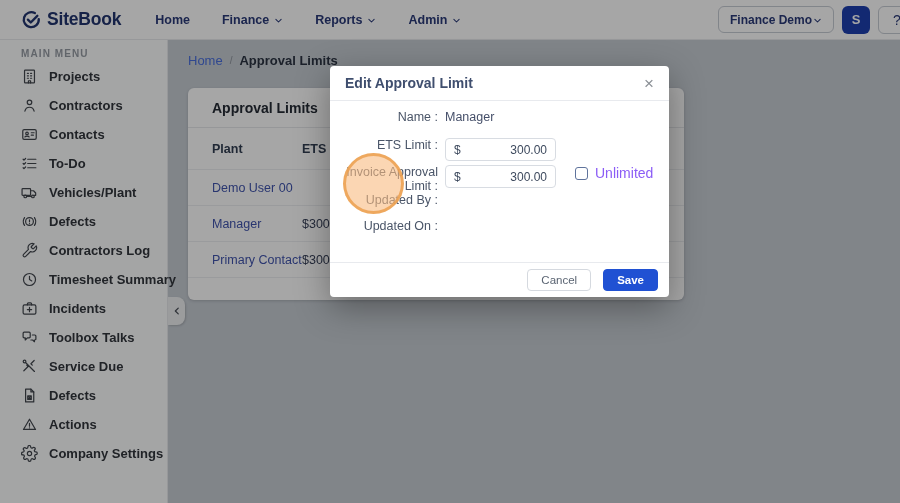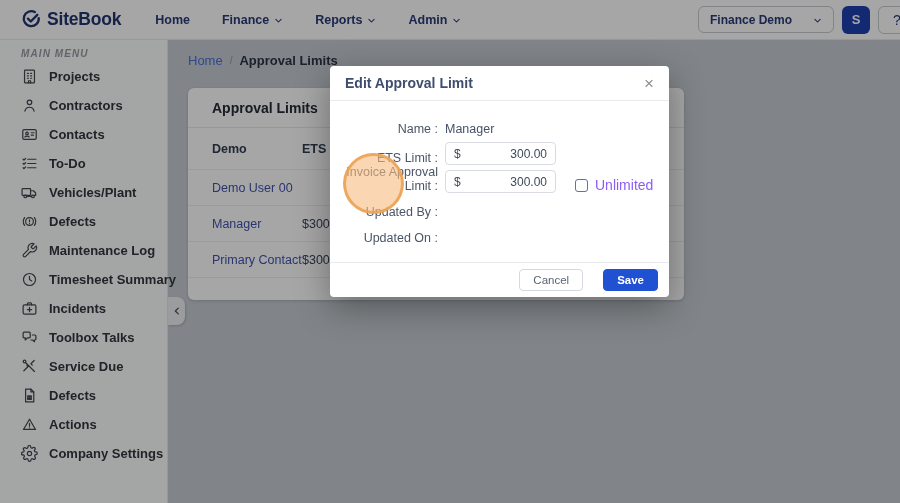--- a/index.html
+++ b/index.html
@@ -3,39 +3,39 @@
 <meta charset="utf-8">
 <style>
   html,body{margin:0;padding:0;background:#9aa0a6;}
   *{box-sizing:border-box;}
   .app{position:relative;width:900px;height:503px;overflow:hidden;background:#c6ccd3;
        font-family:"Liberation Sans",sans-serif;-webkit-font-smoothing:antialiased;}
 
   
   .topnav{position:absolute;top:0;left:0;width:900px;height:40px;background:#ffffff;
           border-bottom:1px solid #e8eaed;display:flex;align-items:center;z-index:1;}
-  .brand{display:flex;align-items:flex-start;gap:6px;margin-left:21px;color:#22356f;}
+  .brand{display:flex;align-items:flex-end;gap:6px;margin-left:21px;color:#22356f;}
   .logo-mark{width:20px;height:20px;color:#22356f;}
   .brand-text{font-size:17.5px;font-weight:800;letter-spacing:-0.2px;}
   .nav-links{display:flex;margin-left:18px;}
   .nav-link{display:flex;align-items:center;gap:5px;padding:0 16px;height:40px;
             font-size:12.5px;font-weight:600;color:#2a3a78;cursor:pointer;}
   .caret{width:9px;height:9px;color:#2a3a78;margin-top:1px;}
   .topnav-right{margin-left:auto;display:flex;align-items:center;gap:8px;}
-  .org-btn{display:flex;align-items:center;gap:21px;height:27px;padding:0 11px;border:1px solid #c7ccd4;
+  .org-btn{display:flex;align-items:center;gap:1px;height:27px;padding:0 11px;border:1px solid #c7ccd4;
            border-radius:6px;background:#fff;font-size:12px;font-weight:600;color:#2a3a78;cursor:pointer;}
   .avatar-btn{width:28px;height:28px;border-radius:6px;background:#1e40af;color:#fff;display:flex;
               align-items:center;justify-content:center;font-size:13px;font-weight:700;border:0;cursor:pointer;}
   .help-btn{width:38px;height:28px;border:1px solid #c7ccd4;border-radius:6px;background:#fff;color:#2a3a78;
             font-size:14px;display:flex;align-items:center;justify-content:center;margin-right:-16px;cursor:pointer;}
 
   
   .sidebar{position:absolute;top:40px;left:0;width:168px;height:463px;background:#fcfdfe;
            border-right:1px solid #e8eaed;z-index:1;}
-  .side-section{padding:8px 21px 3px;font-size:10px;font-weight:700;letter-spacing:1.1px;color:#969ca4;font-style:italic;}
+  .side-section{padding:8px 21px 3px;font-size:10px;font-weight:700;letter-spacing:1.1px;color:#969ca4;}
   .side-item{display:flex;align-items:center;gap:11px;height:29px;padding-left:21px;
              font-size:13px;font-weight:600;color:#32363c;cursor:pointer;white-space:nowrap;}
   .s-icon{width:17px;height:17px;color:#42474e;flex:0 0 auto;}
   .s-icon svg,.logo-mark svg,.caret svg,.tab-chev svg{display:block;width:100%;height:100%;}
   .collapse-tab{position:absolute;left:168px;top:297px;width:17px;height:28px;background:#eef0f2;
                 border-radius:0 8px 8px 0;display:flex;align-items:center;justify-content:center;
                 box-shadow:1px 1px 2px rgba(0,0,0,.15);z-index:1;cursor:pointer;}
   .tab-chev{width:10px;height:10px;color:#4a4f57;}
 
   
@@ -57,31 +57,31 @@
 
   
   .overlay{position:absolute;inset:0;background:rgba(0,0,0,0.35);z-index:5;}
   .modal{position:absolute;left:330px;top:66px;width:339px;height:231px;background:#fff;border-radius:4px;
          box-shadow:0 10px 34px rgba(0,0,0,.35);z-index:10;display:flex;flex-direction:column;}
   .modal-head{height:35px;flex:0 0 auto;display:flex;align-items:center;justify-content:space-between;
               padding:0 15px;border-bottom:1px solid #e8eaee;gap:36px;}
   .modal-title{font-size:14px;font-weight:700;color:#3f4e6e;}
   .modal-close{font-size:17px;color:#8b9096;line-height:1;cursor:pointer;background:none;border:0;padding:0;}
   .modal-body{flex:1;padding-top:9px;}
-  .form-row{display:flex;align-items:flex-end;min-height:26px;}
+  .form-row{display:flex;align-items:flex-start;min-height:26px;}
   .form-label{width:115px;flex:0 0 auto;text-align:right;font-size:12.5px;color:#4a5568;padding-right:7px;}
   .form-value{font-size:12.5px;color:#46506a;}
   .limit-input{width:111px;height:23px;border:1px solid #d8dce2;border-radius:4px;background:#fff;
                display:flex;align-items:center;justify-content:space-between;padding:0 8px;
                font-size:12px;color:#3e4a5e;}
   .chk-wrap{display:flex;align-items:center;gap:7px;margin-left:19px;cursor:pointer;}
   .chk-box{width:13px;height:13px;border:1.5px solid #5f739c;border-radius:3px;background:#fff;}
   .chk-label{font-size:14px;color:#8b5cf6;}
   .modal-foot{height:35px;flex:0 0 auto;border-top:1px solid #e8eaee;display:flex;align-items:center;
-              justify-content:flex-end;gap:20px;padding:0 11px;}
+              justify-content:flex-end;gap:12px;padding:0 11px;}
   .btn{height:22px;border-radius:4px;font-size:11.5px;font-family:inherit;cursor:pointer;display:flex;
        align-items:center;padding:0 13px;}
   .btn-cancel{background:#fff;border:1px solid #d5d9df;color:#5a6472;}
   .btn-save{background:#2051d3;border:1px solid #2051d3;color:#fff;font-weight:600;}
 
   
   .click-circle{position:absolute;left:343px;top:153px;width:61px;height:61px;border-radius:50%;
                 background:rgba(248,186,128,0.6);border:3px solid rgba(236,160,80,0.85);z-index:20;}
 </style>
 </head>
@@ -213,21 +213,21 @@
           </span>
           <span>Defects</span>
         </div>
 
         <div class="side-item">
           <span class="s-icon">
             <svg viewBox="0 0 24 24" fill="none" stroke="currentColor" stroke-width="1.7" stroke-linecap="round" stroke-linejoin="round">
               <path d="M14.7 6.3a1 1 0 0 0 0 1.4l1.6 1.6a1 1 0 0 0 1.4 0l3.77-3.77a6 6 0 0 1-7.94 7.94l-6.91 6.91a2.12 2.12 0 0 1-3-3l6.91-6.91a6 6 0 0 1 7.94-7.94l-3.76 3.76z"></path>
             </svg>
           </span>
-          <span>Maintenance Log</span>
+          <span>Contractors Log</span>
         </div>
 
 
         <div class="side-item">
           <span class="s-icon">
             <svg viewBox="0 0 24 24" fill="none" stroke="currentColor" stroke-width="1.7" stroke-linecap="round" stroke-linejoin="round">
               <circle cx="12" cy="12" r="8.5"></circle>
               <path d="M12 7.5V12l3.2 2"></path>
             </svg>
           </span>
@@ -306,21 +306,21 @@
   <main class="main">
     <div class="breadcrumb">
       <span class="bc-home">Home</span>
       <span class="bc-sep">/</span>
       <span class="bc-current">Approval Limits</span>
     </div>
 
     <section class="panel">
       <div class="panel-head">Approval Limits</div>
       <div class="t-head">
-        <span class="col-name">Demo</span>
+        <span class="col-name">Plant</span>
         <span>ETS Limit</span>
       </div>
       <div>
 
           <div class="t-row">
             <span class="row-name">Demo User 00</span>
             <span class="row-ets"></span>
           </div>
 
           <div class="t-row">

